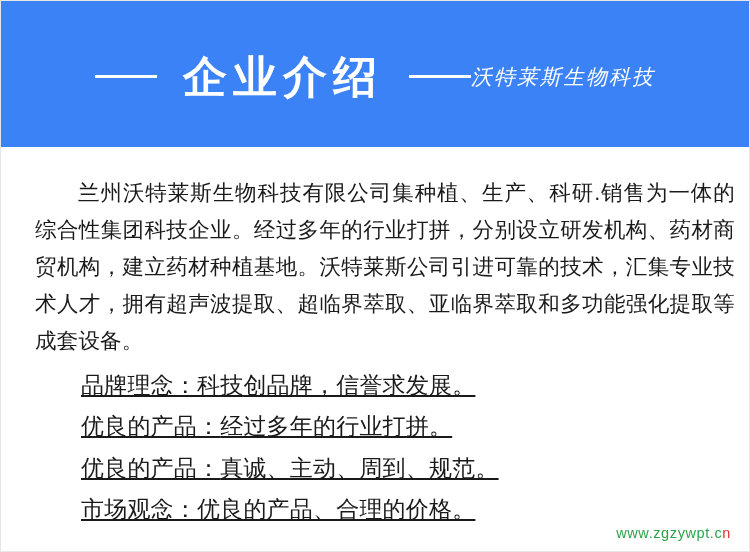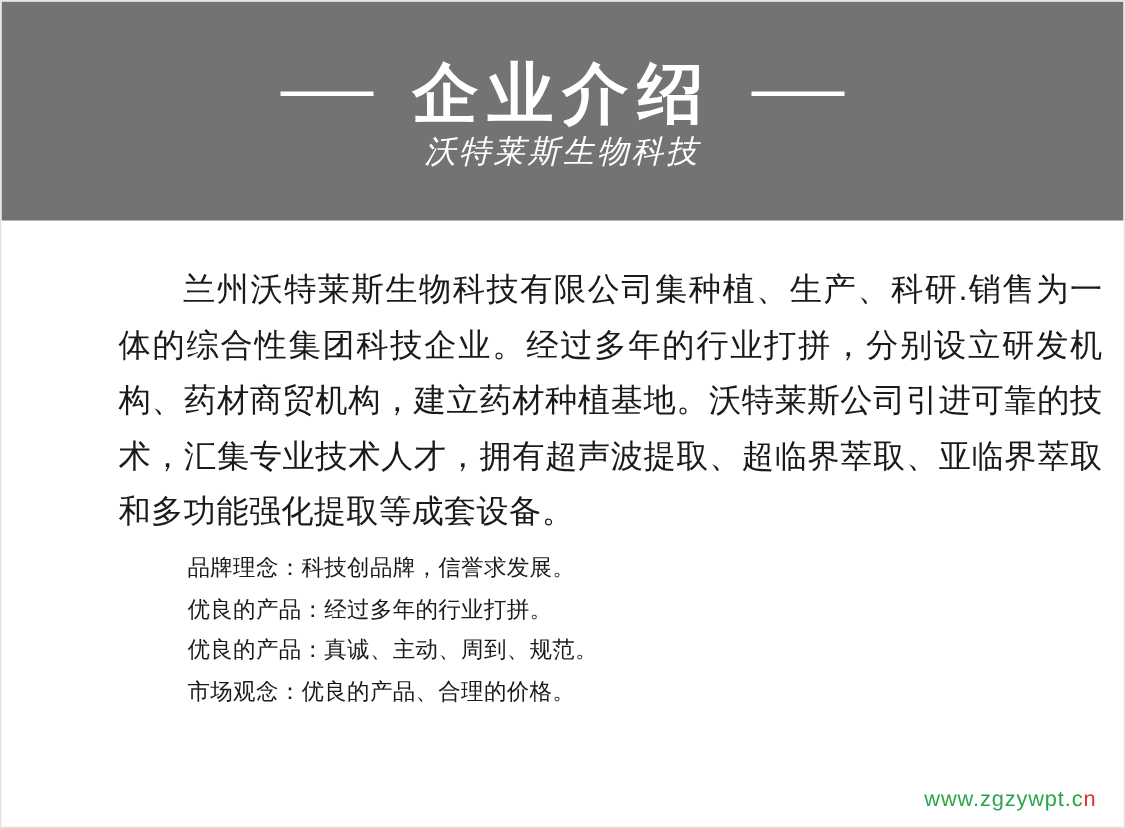--- a/index.html
+++ b/index.html
@@ -21,23 +21,23 @@
     box-sizing: border-box;
     border: 1px solid #e6e6e6;
     overflow: hidden;
   }
 
   
   .banner {
     position: relative;
     width: 100%;
     height: 146px;
-    background: #737373;
+    background: #3b82f6;
     display: flex;
-    flex-direction: column;
+    flex-direction: row;
     align-items: center;
     justify-content: center;
     box-sizing: border-box;
     padding-top: 6px;
   }
   .banner-title-row {
     display: flex;
     align-items: center;
     justify-content: center;
     gap: 26px;
@@ -62,42 +62,42 @@
     margin-top: 0;
     white-space: nowrap;
     font-style: italic;
   }
 
   
   .content {
     position: relative;
     padding: 28px 14px 0 34px;
     box-sizing: border-box;
-    margin-left: 44px;
   }
   .para {
     font-size: 21.5px;
     color: #1a1a1a;
     line-height: 1.72;
     text-indent: 2em;
     text-align: justify;
     margin: 0 0 6px 0;
     letter-spacing: 0.2px;
   }
   .points {
     margin-top: 6px;
   }
   .point {
-    font-size: 15px;
+    font-size: 23px;
     color: #1a1a1a;
     line-height: 1.72;
     margin: 0 0 2px 0;
     padding-left: 46px;
     letter-spacing: 0.2px;
     white-space: nowrap;
+    text-decoration: underline;
   }
   .point .label {
     font-weight: normal;
   }
 
   
   .watermark {
     position: absolute;
     right: 18px;
     bottom: 10px;

